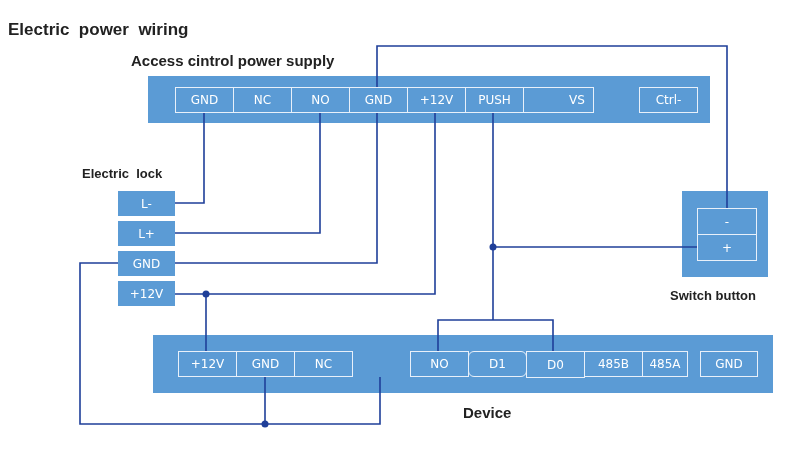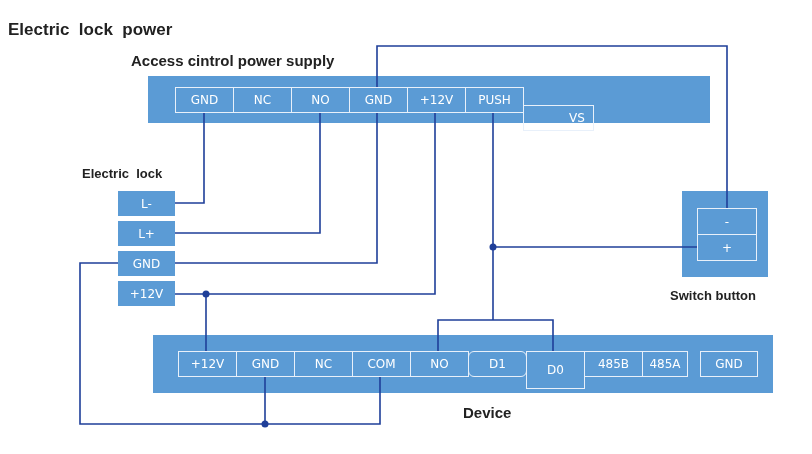--- a/index.html
+++ b/index.html
@@ -6,53 +6,53 @@
   body{width:812px;height:454px;position:relative;overflow:hidden;font-family:"Liberation Sans",sans-serif;}
   .title{position:absolute;font-weight:bold;color:#222;white-space:pre;}
   .box{position:absolute;background:#5b9bd5;}
   .cell{position:absolute;border:1px solid #e8f0fa;box-sizing:border-box;color:#fff;font-family:"DejaVu Sans",sans-serif;font-size:12px;display:flex;align-items:center;justify-content:center;}
   .lterm{position:absolute;background:#5b9bd5;color:#fff;font-family:"DejaVu Sans",sans-serif;font-size:12px;display:flex;align-items:center;justify-content:center;}
   svg.wires{position:absolute;left:0;top:0;}
 </style>
 </head>
 <body>
 
-<div class="title" style="left:8px;top:20px;font-size:17px;">Electric  lock  power</div>
+<div class="title" style="left:8px;top:20px;font-size:17px;">Electric  power  wiring</div>
 
 <div class="title" style="left:131px;top:52px;font-size:15px;">Access cintrol power supply</div>
 <div class="box" style="left:148px;top:76px;width:562px;height:47px;">
   <div class="cell" style="left:27px;top:11px;width:59px;height:26px;">GND</div>
   <div class="cell" style="left:85px;top:11px;width:59px;height:26px;">NC</div>
   <div class="cell" style="left:143px;top:11px;width:59px;height:26px;">NO</div>
   <div class="cell" style="left:201px;top:11px;width:59px;height:26px;">GND</div>
   <div class="cell" style="left:259px;top:11px;width:59px;height:26px;">+12V</div>
   <div class="cell" style="left:317px;top:11px;width:59px;height:26px;">PUSH</div>
-  <div class="cell" style="left:375px;top:29px;width:71px;height:26px;padding-left:37px;">VS</div>
+  <div class="cell" style="left:375px;top:11px;width:71px;height:26px;padding-left:37px;">VS</div>
+  <div class="cell" style="left:491px;top:11px;width:59px;height:26px;">Ctrl-</div>
 </div>
 
 <div class="title" style="left:82px;top:166px;font-size:13px;">Electric  lock</div>
 <div class="lterm" style="left:118px;top:191px;width:57px;height:25px;">L-</div>
 <div class="lterm" style="left:118px;top:221px;width:57px;height:25px;">L+</div>
 <div class="lterm" style="left:118px;top:251px;width:57px;height:25px;">GND</div>
 <div class="lterm" style="left:118px;top:281px;width:57px;height:25px;">+12V</div>
 
 <div class="box" style="left:682px;top:191px;width:86px;height:86px;">
   <div class="cell" style="left:15px;top:17px;width:60px;height:27px;">-</div>
   <div class="cell" style="left:15px;top:43px;width:60px;height:27px;">+</div>
 </div>
 <div class="title" style="left:670px;top:288px;font-size:13px;">Switch button</div>
 
 <div class="box" style="left:153px;top:335px;width:620px;height:58px;">
   <div class="cell" style="left:25px;top:16px;width:59px;height:26px;">+12V</div>
   <div class="cell" style="left:83px;top:16px;width:59px;height:26px;">GND</div>
   <div class="cell" style="left:141px;top:16px;width:59px;height:26px;">NC</div>
-  <div class="cell" style="left:199px;top:16px;width:59px;height:26px;">COM</div>
   <div class="cell" style="left:257px;top:16px;width:59px;height:26px;">NO</div>
   <div class="cell" style="left:315px;top:16px;width:59px;height:26px;border-radius:6px;">D1</div>
-  <div class="cell" style="left:373px;top:16px;width:59px;height:38px;">D0</div>
+  <div class="cell" style="left:373px;top:16px;width:59px;height:27px;">D0</div>
   <div class="cell" style="left:431px;top:16px;width:59px;height:26px;">485B</div>
   <div class="cell" style="left:489px;top:16px;width:46px;height:26px;">485A</div>
   <div class="cell" style="left:547px;top:16px;width:58px;height:26px;">GND</div>
 </div>
 <div class="title" style="left:463px;top:404px;font-size:15px;text-align:right;">Device</div>
 
 <svg class="wires" width="812" height="454" viewBox="0 0 812 454">
   <g fill="none" stroke="#1f3f99" stroke-width="1.6">
     <polyline points="204,113 204,203 175,203"></polyline>
     <polyline points="320,113 320,233 175,233"></polyline>

